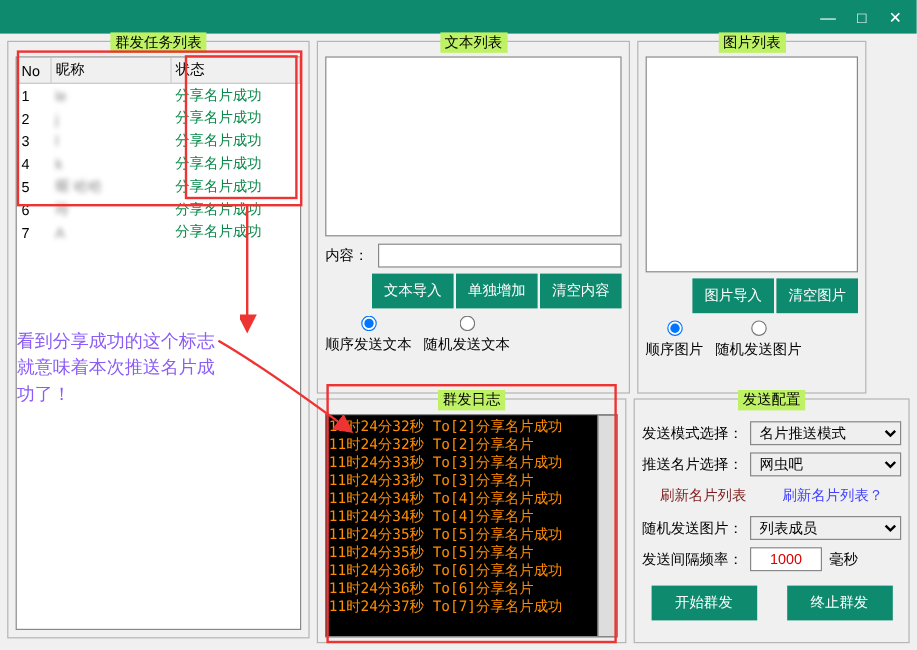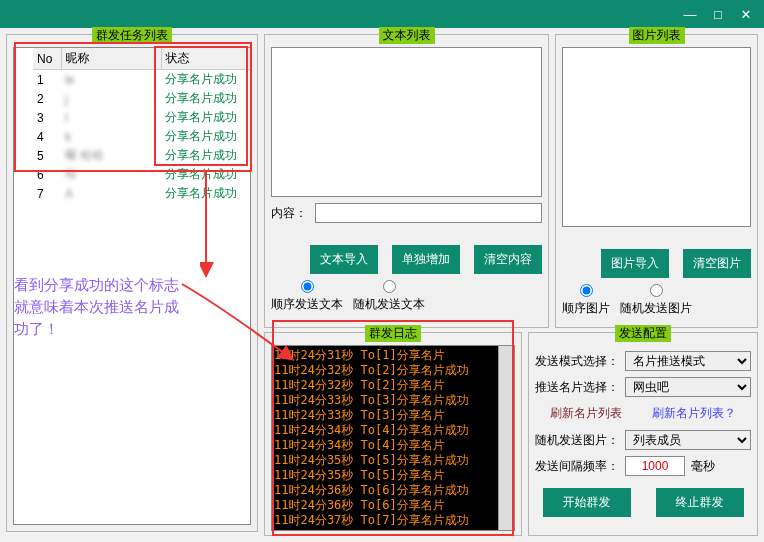--- a/index.html
+++ b/index.html
@@ -3,39 +3,39 @@
 <meta charset="utf-8">
 <style>
 * { box-sizing: border-box; margin: 0; padding: 0; }
 body { font-family: "Microsoft YaHei", SimSun, sans-serif; font-size: 12px; background: #f0f0f0; width: 764px; height: 542px; overflow: hidden; position: relative; }
 .titlebar { height: 28px; background: #0e8a6e; display: flex; justify-content: flex-end; align-items: center; padding-right: 4px; }
 .titlebar .tbtn { width: 28px; height: 20px; color: #fff; display: flex; align-items: center; justify-content: center; font-size: 13px; cursor: pointer; }
 .content { display: flex; padding: 6px; gap: 6px; height: 514px; }
 .col-left { width: 252px; display: flex; flex-direction: column; }
 .col-right { flex: 1; display: flex; flex-direction: column; gap: 4px; }
 .groupbox { border: 1px solid #b5b5b5; position: relative; padding: 12px 6px 6px 6px; background: #f0f0f0; }
-.groupbox > .legend { position: absolute; top: -8px; left: 50%; transform: translateX(-50%); background: #84cc16; padding: 0 4px; font-size: 12px; white-space: nowrap; }
+.groupbox > .legend { position: absolute; top: -8px; left: 50%; transform: translateX(-50%); background: #bef264; padding: 0 4px; font-size: 12px; white-space: nowrap; }
 .task-box { height: 498px; }
 .task-table { background: #fff; border: 1px solid #888; height: 100%; overflow: hidden; position: relative; }
-.task-table table { width: 100%; border-collapse: collapse; margin-left: 19px; }
+.task-table table { width: 100%; border-collapse: collapse; }
 .task-table th { background: #f0f0f0; border-right: 1px solid #ccc; border-bottom: 1px solid #ccc; text-align: left; padding: 2px 4px; font-weight: normal; font-size: 12px; }
 .task-table td { padding: 1px 4px; font-size: 12px; }
 .task-table td.nick { color: #888; filter: blur(2px); }
 .task-table td.status { color: #0a8a4a; }
 .redbox1 { position: absolute; border: 2px solid #e33; left: 14px; top: 42px; width: 238px; height: 130px; pointer-events: none; }
 .redbox-status { position: absolute; border: 2px solid #e33; left: 154px; top: 46px; width: 94px; height: 120px; pointer-events: none; }
 .redbox-log { position: absolute; border: 2px solid #e33; left: 272px; top: 320px; width: 242px; height: 216px; pointer-events: none; }
 .redtext { position: absolute; left: 14px; top: 274px; color: #8b5cf6; font-size: 15px; line-height: 22px; width: 170px; pointer-events: none; }
 .arrow1 { position: absolute; left: 200px; top: 170px; pointer-events: none; }
 .arrow2 { position: absolute; left: 180px; top: 276px; pointer-events: none; }
 .top-row { display: flex; gap: 6px; height: 300px; }
 .listarea { background: #fff; border: 1px solid #888; flex: 1; }
 .content-line { display: flex; align-items: center; margin-top: 6px; gap: 8px; }
 .content-line input { flex: 1; height: 20px; border: 1px solid #888; padding: 0 3px; }
-.btnrow { display: flex; gap: 14px; margin-top: 22px; padding-left: 39px; }
+.btnrow { display: flex; gap: 2px; margin-top: 5px; padding-left: 39px; }
 .gbtn { background: #0e8a6e; color: #fff; border: none; padding: 6px 10px; font-size: 12px; cursor: pointer; flex: 1; white-space: nowrap; }
 .radio-row { display: flex; gap: 10px; margin-top: 6px; align-items: center; }
 .radio-row label { display: flex; align-items: center; gap: 3px; cursor: pointer; flex-direction: column; }
 .bot-row { display: flex; gap: 6px; flex: 1; }
 .logcol { flex: 1; }
 .cfgcol { width: 230px; }
 .logbox { background: #000; color: #ff8c00; font-family: SimSun, monospace; font-size: 12px; height: 186px; overflow: hidden; padding: 2px; line-height: 15px; border: 1px solid #888; position: relative; }
 .logbox .scroll { position: absolute; right: 0; top: 0; bottom: 0; width: 16px; background: #ddd; border-left: 1px solid #999; }
 .cfg-row { display: flex; align-items: center; margin: 6px 0; gap: 6px; }
 .cfg-row select, .cfg-row input[type=text] { flex: 1; height: 20px; border: 1px solid #888; font-size: 12px; padding: 0 3px; }
@@ -158,21 +158,20 @@
             </label>
         </div>
       </div>
     </div>
 
     <div class="bot-row">
       <div class="groupbox log-group logcol">
         <div class="legend">群发日志</div>
         <div class="logbox">
           <div id="log-lines">
-              <div>11时24分31秒 To[1]分享名片</div>
               <div>11时24分32秒 To[2]分享名片成功</div>
               <div>11时24分32秒 To[2]分享名片</div>
               <div>11时24分33秒 To[3]分享名片成功</div>
               <div>11时24分33秒 To[3]分享名片</div>
               <div>11时24分34秒 To[4]分享名片成功</div>
               <div>11时24分34秒 To[4]分享名片</div>
               <div>11时24分35秒 To[5]分享名片成功</div>
               <div>11时24分35秒 To[5]分享名片</div>
               <div>11时24分36秒 To[6]分享名片成功</div>
               <div>11时24分36秒 To[6]分享名片</div>

